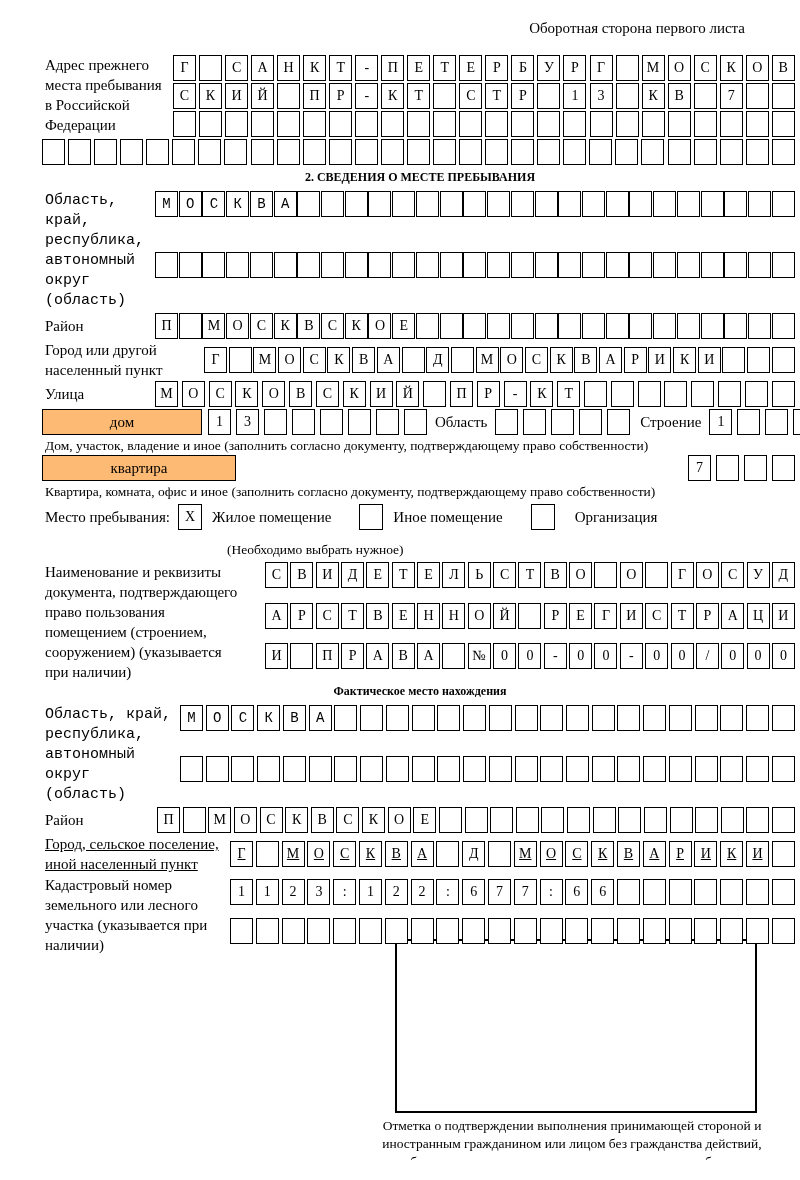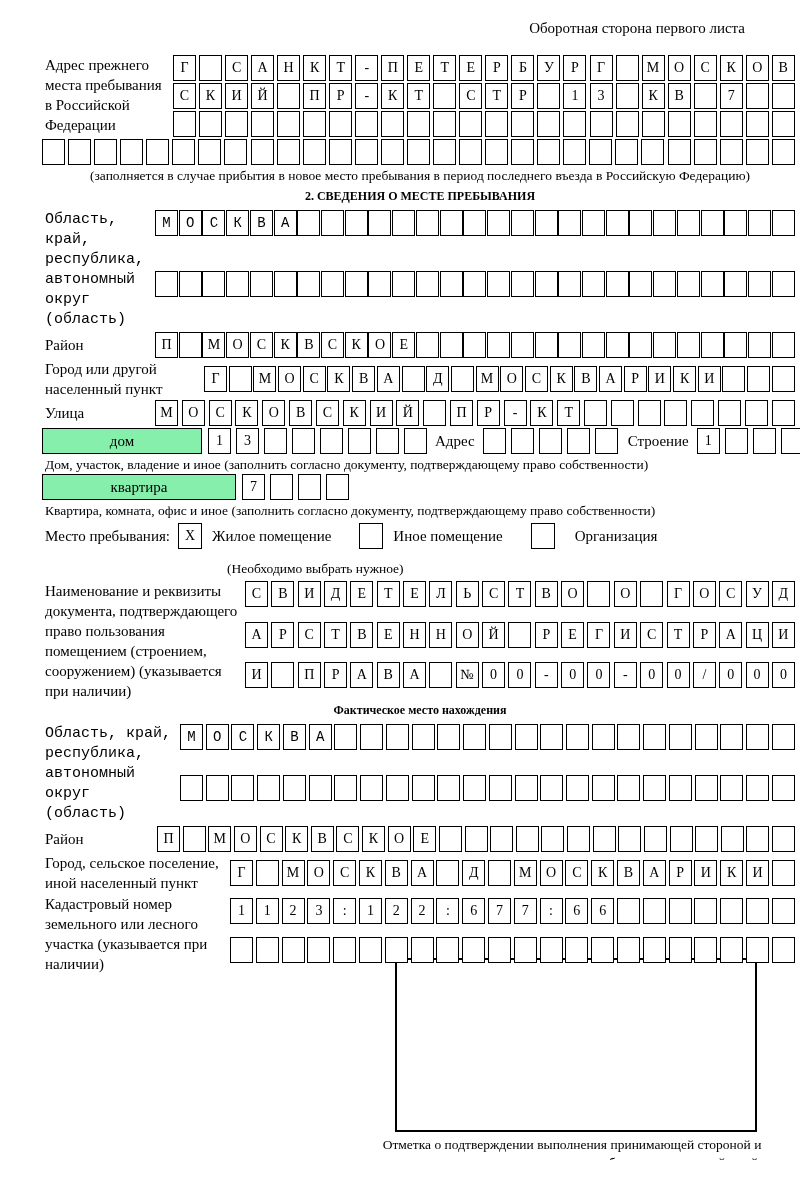--- a/index.html
+++ b/index.html
@@ -7,38 +7,38 @@
   .page {
     position:relative; width:800px; height:1160px; overflow:hidden;
     background:#fff; color:#000;
     font-family:"Liberation Serif","DejaVu Serif",serif;
     padding:20px 5px 0 45px; box-sizing:border-box;
   }
   .note-right { text-align:right; font-size:15px; padding-right:50px; }
   .caption { font-size:13.5px; line-height:17px; margin:2px 0 1px 0; }
   .caption.center { text-align:center; }
   .sect-title { text-align:center; font-size:12px; font-weight:bold; margin:5px 0 6px 0; }
-  .frow { display:flex; margin-bottom:2px; }
+  .frow { display:flex; margin-bottom:2px;justify-content:space-between; }
   .frow.vcenter { align-items:center; }
   .flabel { flex:none; font-size:15px; line-height:20px; padding-right:4px; }
   .w128 { width:124px; } .w110 { width:106px; } .w135 { width:131px; }
   .w200 { width:196px; } .w112 { width:108px; } .w185 { width:181px; }
   .cell {
     width:21px; height:24px; border:1.6px solid #000; flex:none;
     display:inline-flex; align-items:center; justify-content:center;
     font-size:14px; background:#fff;
   }
   .cellrow { display:flex; justify-content:space-between; flex:1; min-width:0; }
   .cellcol { flex:1; display:flex; flex-direction:column; gap:2px; }
   .cellrow.fixed { flex:none; justify-content:flex-start; gap:5px; }
   .minh82 { min-height:82px;font-family:Liberation Mono, monospace; }
   .fullrow { display:flex; justify-content:space-between; margin:1px 0 2px -3px; }
   .labelbox {
     border:1.6px solid #000; height:24px; display:flex; align-items:center;
-    justify-content:center; font-size:15px; flex:none; background:#86efac;
+    justify-content:center; font-size:15px; flex:none; background:#fdba74;
   }
   .dom-box { width:158px; margin-right:6px; }
   .kv-box { width:192px; margin-right:6px; }
   .inline-lab { font-size:15px; flex:none; }
   .gap-l8 { margin-left:8px; } .gap-l10 { margin-left:10px; }
   .gap-l20 { margin-left:20px; } .gap-l28 { margin-left:28px; }
   .cb {
     width:22px; height:24px; border:1.6px solid #000; flex:none;
     display:inline-flex; align-items:center; justify-content:center; font-size:14px;
   }
@@ -169,21 +169,20 @@
       <span class="cell"></span>
       <span class="cell"></span>
       <span class="cell"></span>
       <span class="cell"></span>
       <span class="cell"></span>
       <span class="cell"></span>
       <span class="cell"></span>
       <span class="cell"></span>
       <span class="cell"></span>
     </div>
-  <div class="caption center">(заполняется в случае прибытия в новое место пребывания в период последнего въезда в Российскую Федерацию)</div>
 
   <div class="sect-title">2. СВЕДЕНИЯ О МЕСТЕ ПРЕБЫВАНИЯ</div>
 
   <div class="frow minh82">
     <div class="flabel w110">Область, край, республика, автономный округ (область)</div>
     <div class="cellcol">
       <div class="cellrow">
           <span class="cell">М</span>
           <span class="cell">О</span>
           <span class="cell">С</span>
@@ -342,21 +341,21 @@
     <div class="cellrow fixed">
         <span class="cell">1</span>
         <span class="cell">3</span>
         <span class="cell"></span>
         <span class="cell"></span>
         <span class="cell"></span>
         <span class="cell"></span>
         <span class="cell"></span>
         <span class="cell"></span>
       </div>
-    <span class="inline-lab gap-l8">Адрес</span>
+    <span class="inline-lab gap-l8">Область</span>
     <div class="cellrow fixed gap-l8">
         <span class="cell"></span>
         <span class="cell"></span>
         <span class="cell"></span>
         <span class="cell"></span>
         <span class="cell"></span>
       </div>
     <span class="inline-lab gap-l10">Строение</span>
     <div class="cellrow fixed gap-l8">
         <span class="cell">1</span>
@@ -382,21 +381,21 @@
     <span class="inline-lab">Место пребывания:</span>
     <span class="cb gap-l8">X</span>
     <span class="inline-lab gap-l10">Жилое помещение</span>
     <span class="cb gap-l28"></span>
     <span class="inline-lab gap-l10">Иное помещение</span>
     <span class="cb gap-l28"></span>
     <span class="inline-lab gap-l20">Организация</span>
   </div>
   <div class="choose-note">(Необходимо выбрать нужное)</div>
 
-  <div class="frow" style="min-height:118px;">
+  <div class="frow" style="min-height:118px;gap:20px;">
     <div class="flabel w200">Наименование и реквизиты документа, подтверждающего право пользования помещением (строением, сооружением) (указывается при наличии)</div>
     <div class="cellcol">
       <div class="cellrow">
           <span class="cell">С</span>
           <span class="cell">В</span>
           <span class="cell">И</span>
           <span class="cell">Д</span>
           <span class="cell">Е</span>
           <span class="cell">Т</span>
           <span class="cell">Е</span>
@@ -548,21 +547,21 @@
         <span class="cell"></span>
         <span class="cell"></span>
         <span class="cell"></span>
         <span class="cell"></span>
         <span class="cell"></span>
         <span class="cell"></span>
         <span class="cell"></span>
       </div>
   </div>
 
-  <div class="frow vcenter" style="height:38px;">
+  <div class="frow vcenter" style="height:38px;text-decoration:underline;">
     <div class="flabel w185">Город, сельское поселение, иной населенный пункт</div>
     <div class="cellrow">
         <span class="cell">Г</span>
         <span class="cell"></span>
         <span class="cell">М</span>
         <span class="cell">О</span>
         <span class="cell">С</span>
         <span class="cell">К</span>
         <span class="cell">В</span>
         <span class="cell">А</span>

